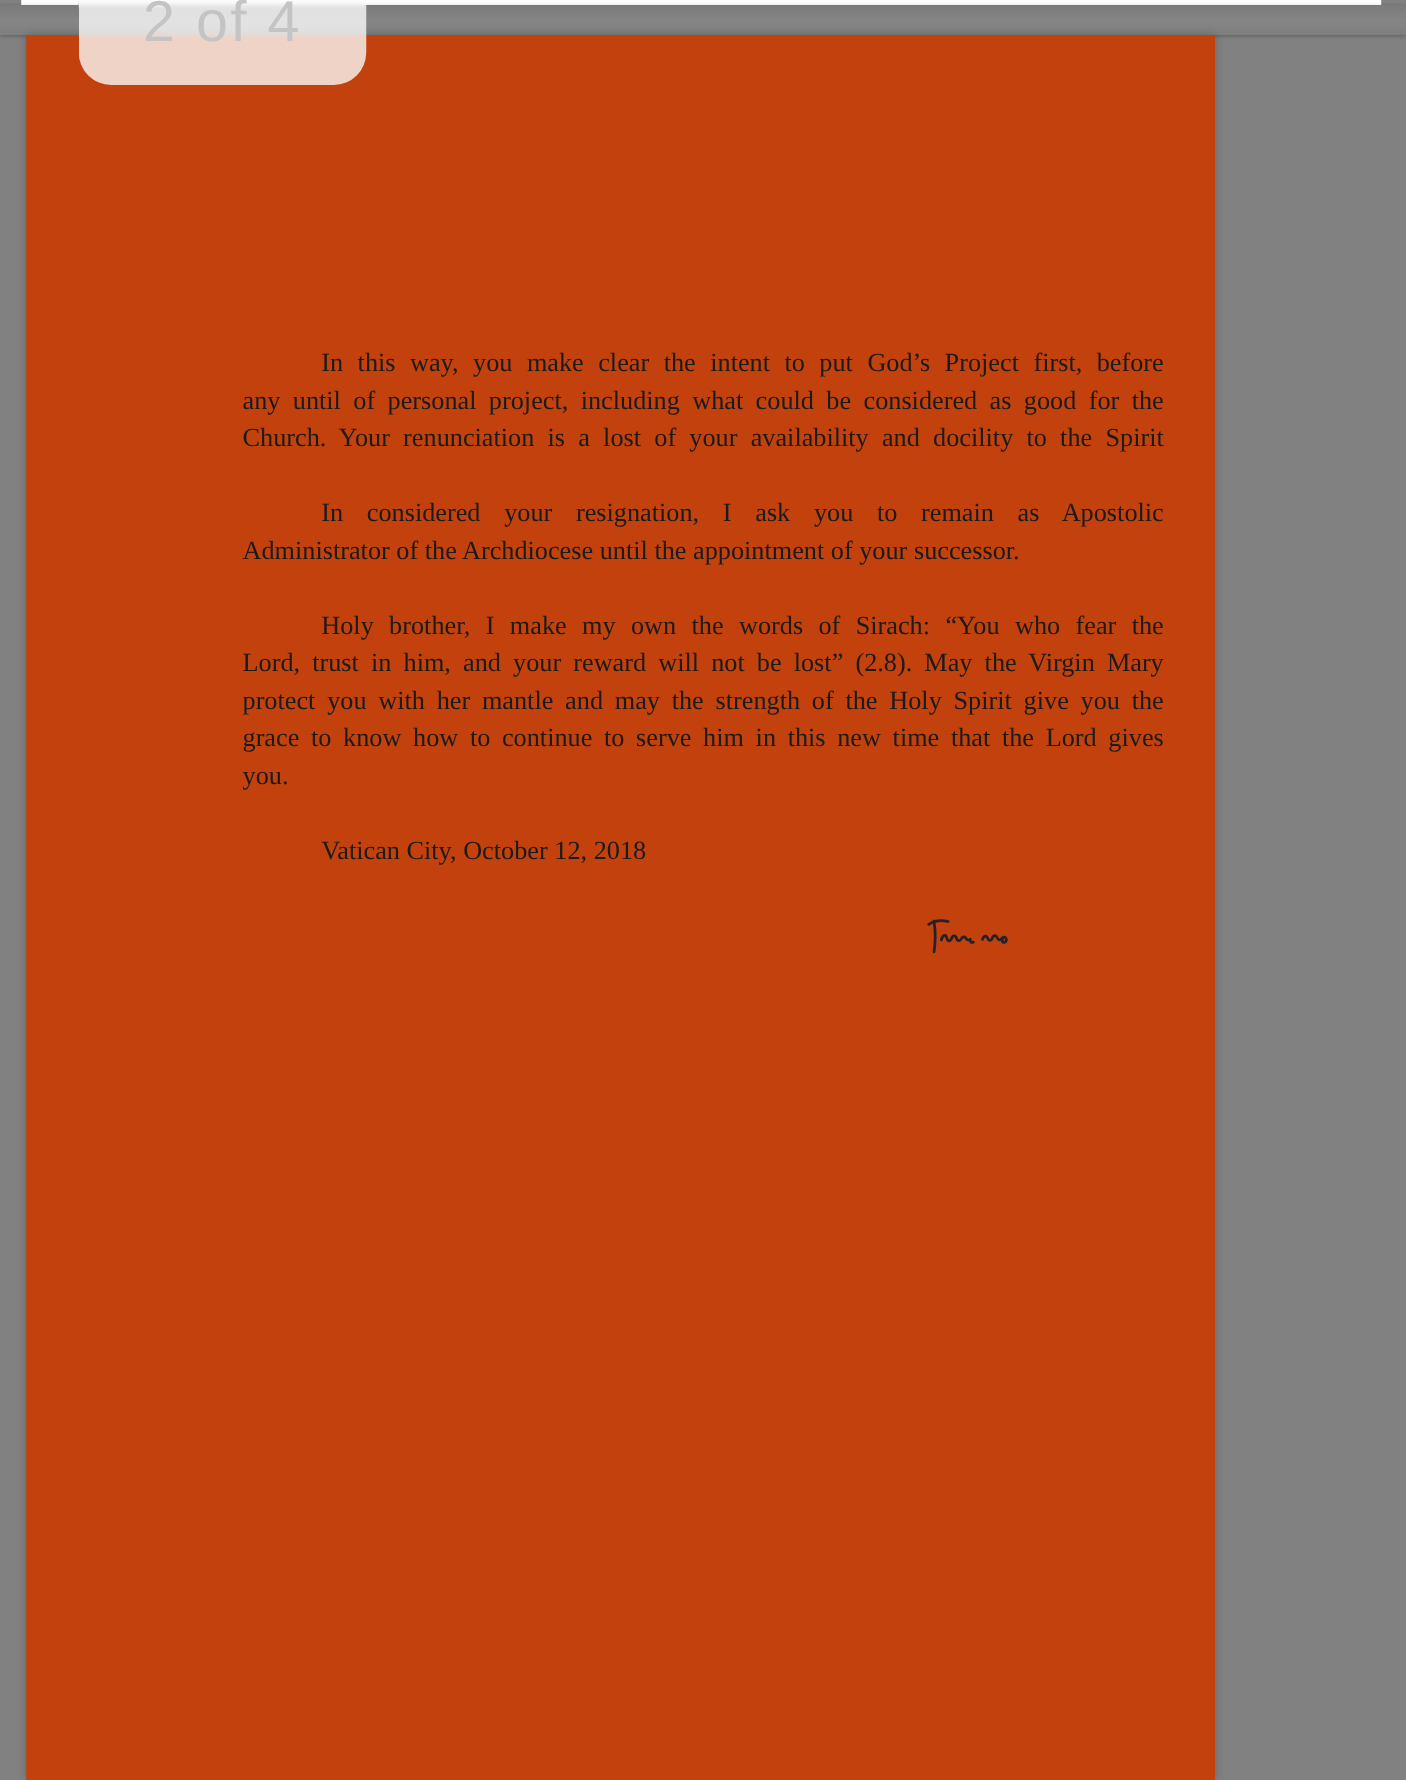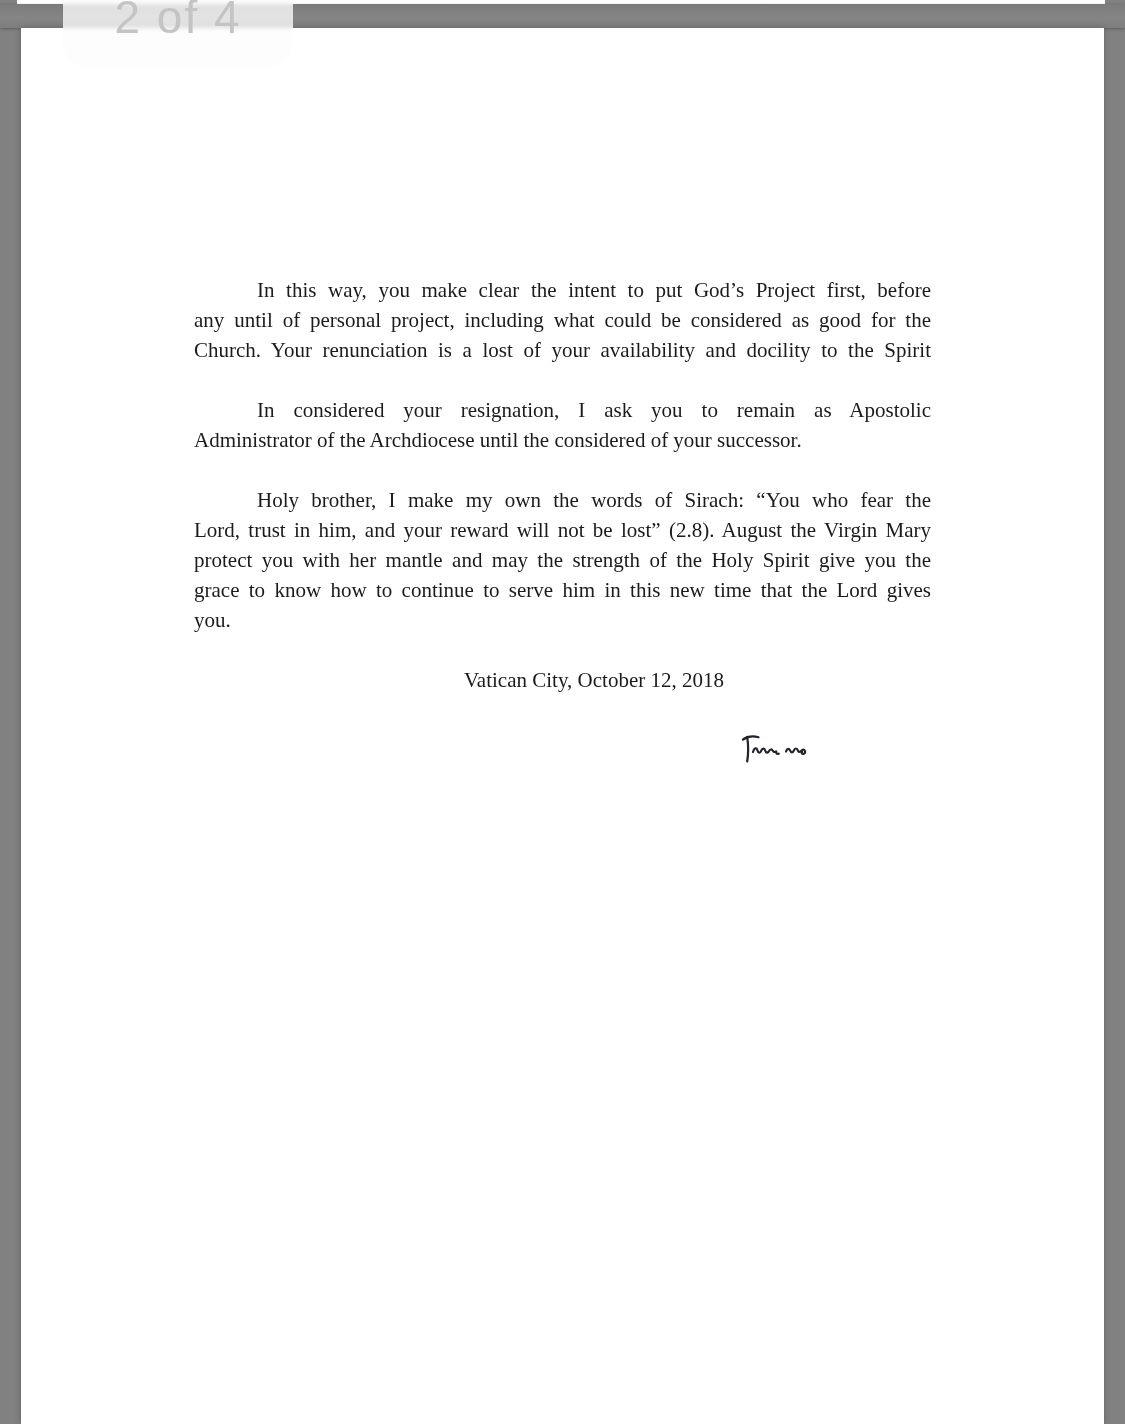--- a/index.html
+++ b/index.html
@@ -22,22 +22,22 @@
   .page-gap-band {
     position: absolute; left: 0; top: 4px;
     width: 1125px; height: 24px;
     background: linear-gradient(180deg, #7b7b7b 0%, #858585 55%, #7e7e7e 100%);
     box-shadow: 0 1px 3px rgba(0,0,0,0.28);
   }
 
   
   .doc-page {
     position: absolute; left: 21px; top: 28px;
-    width: 1083px; height: 1396px;
-    background: #ffffff;
+    width: 951px; height: 1396px;
+    background: #c2410c;
     box-shadow: 0 0 6px rgba(0,0,0,0.22);
   }
 
   
   .page-indicator-pill {
     position: absolute; left: 63px; top: -30px;
     width: 230px; height: 98px;
     background: rgba(252,252,252,0.78);
     border-radius: 26px;
     backdrop-filter: blur(2px);
@@ -66,23 +66,23 @@
     display: block;
     text-align: justify;
     text-align-last: justify;
     text-justify: inter-word;
     white-space: normal;
   }
   .line.first { text-indent: 63px; }
   .line.last  { text-align: left; text-align-last: left; }
 
   .date-line {
-    margin: 12px;
+    margin: 0;
     text-indent: 63px;
-    text-align: center;
+    text-align: left;
   }
 
   .signature-wrap {
     margin-top: 38px;
     margin-left: 546px;
     width: 80px; height: 30px;
   }
   .signature-wrap svg { display: block; }
 </style>
 </head>
@@ -99,26 +99,26 @@
   <div class="letter-body">
 
     <p class="para">
       <span class="line first">In this way, you make clear the intent to put God’s Project first, before</span>
       <span class="line">any until of personal project, including what could be considered as good for the</span>
       <span class="line">Church. Your renunciation is a lost of your availability and docility to the Spirit</span>
     </p>
 
     <p class="para">
       <span class="line first">In considered your resignation, I ask you to remain as Apostolic</span>
-      <span class="line last">Administrator of the Archdiocese until the considered of your successor.</span>
+      <span class="line last">Administrator of the Archdiocese until the appointment of your successor.</span>
     </p>
 
     <p class="para">
       <span class="line first">Holy brother, I make my own the words of Sirach: “You who fear the</span>
-      <span class="line">Lord, trust in him, and your reward will not be lost” (2.8). August the Virgin Mary</span>
+      <span class="line">Lord, trust in him, and your reward will not be lost” (2.8). May the Virgin Mary</span>
       <span class="line">protect you with her mantle and may the strength of the Holy Spirit give you the</span>
       <span class="line">grace to know how to continue to serve him in this new time that the Lord gives</span>
       <span class="line last">you.</span>
     </p>
 
     <p class="date-line">Vatican City, October 12, 2018</p>
 
     <div class="signature-wrap" role="img" aria-label="Francesco">
       <svg viewBox="0 0 78 30" width="78" height="30" fill="none" stroke="#22222a" stroke-width="2.2" stroke-linecap="round" stroke-linejoin="round">
         <path d="M3,6.5 C8,3 13,2.8 18.5,4.2"></path>

